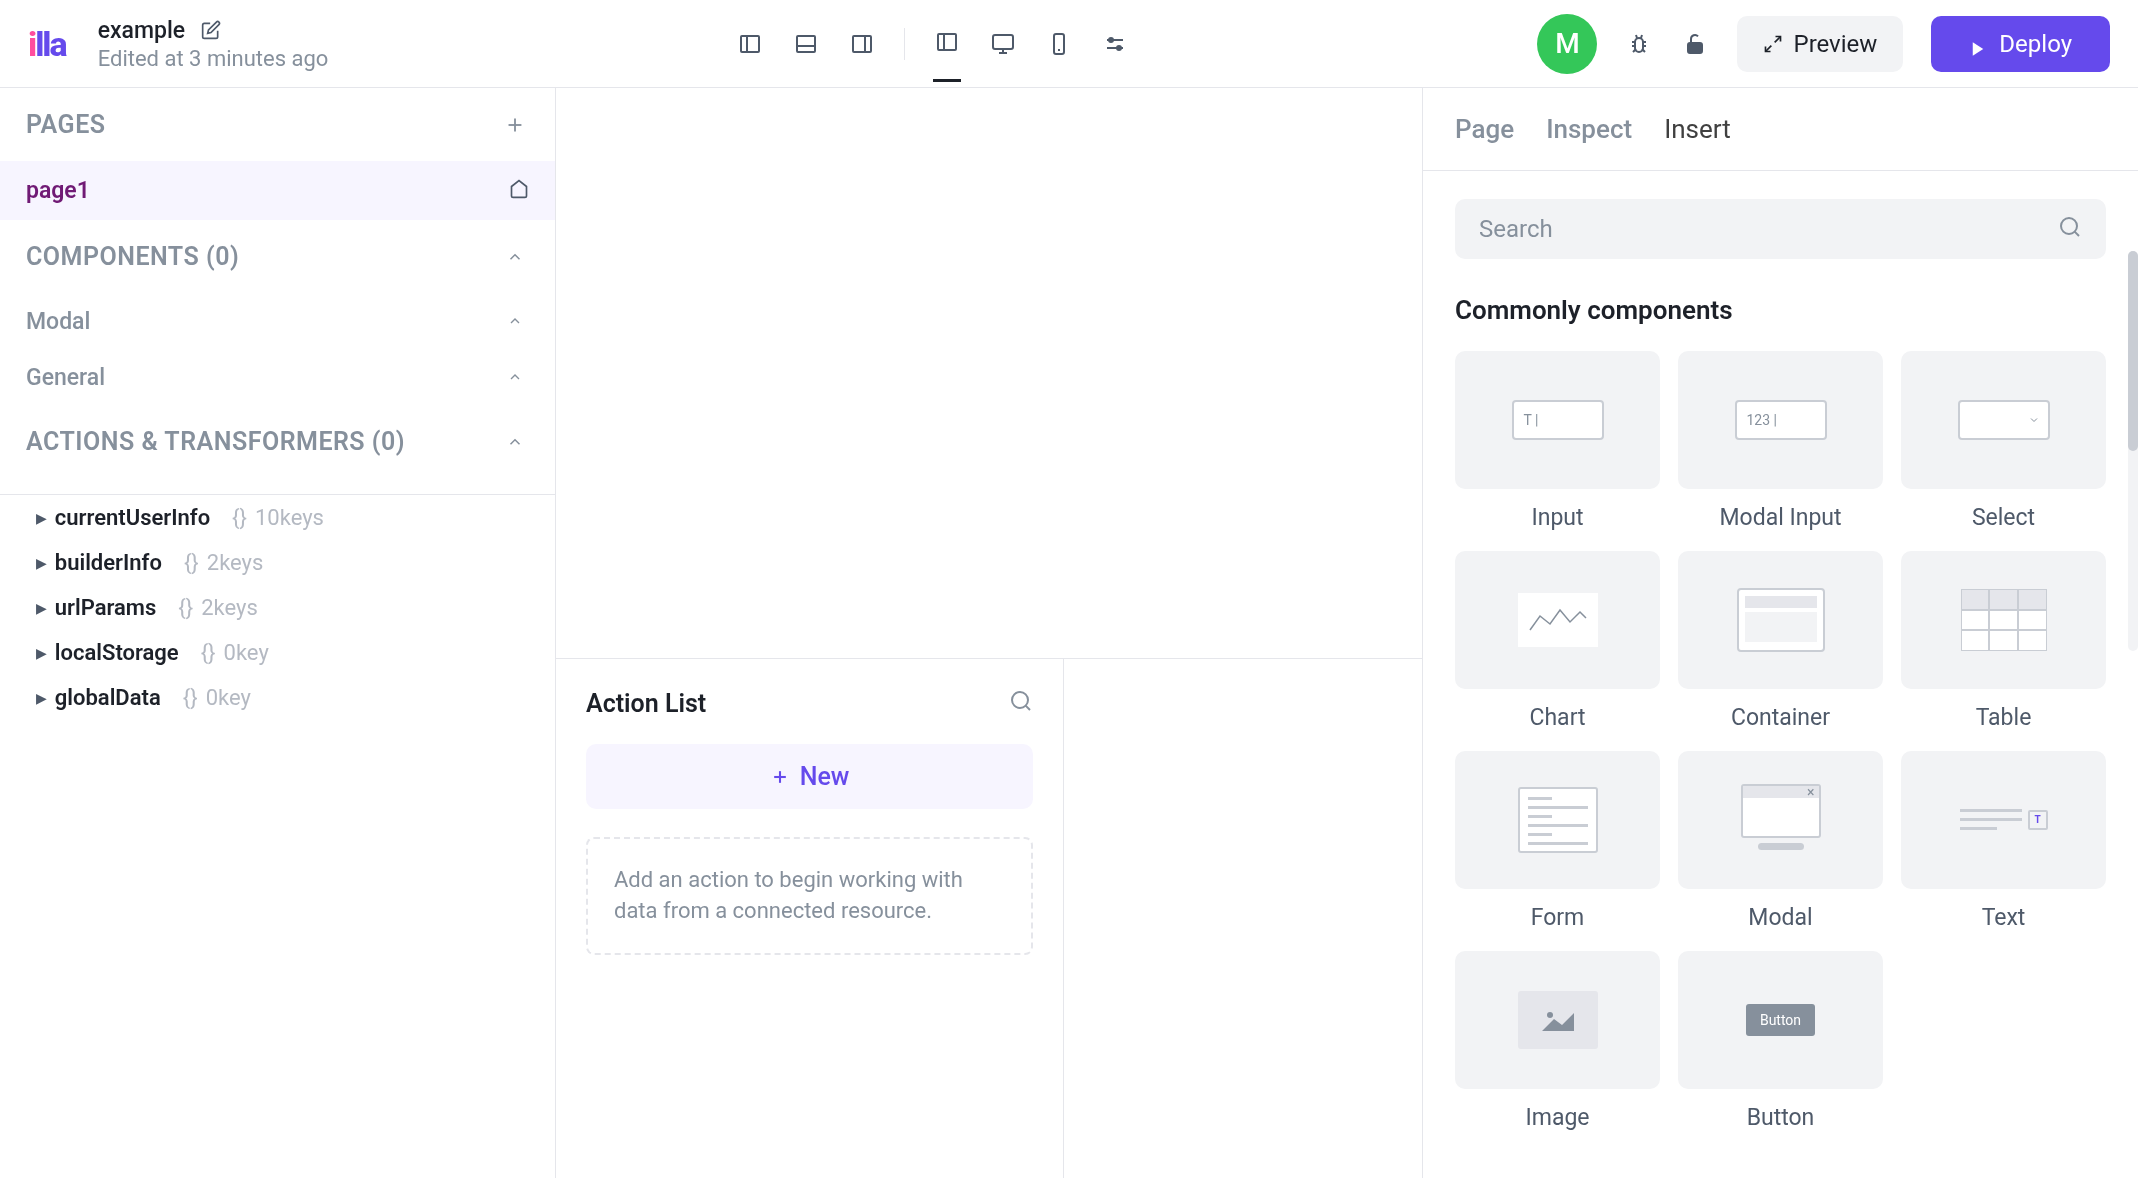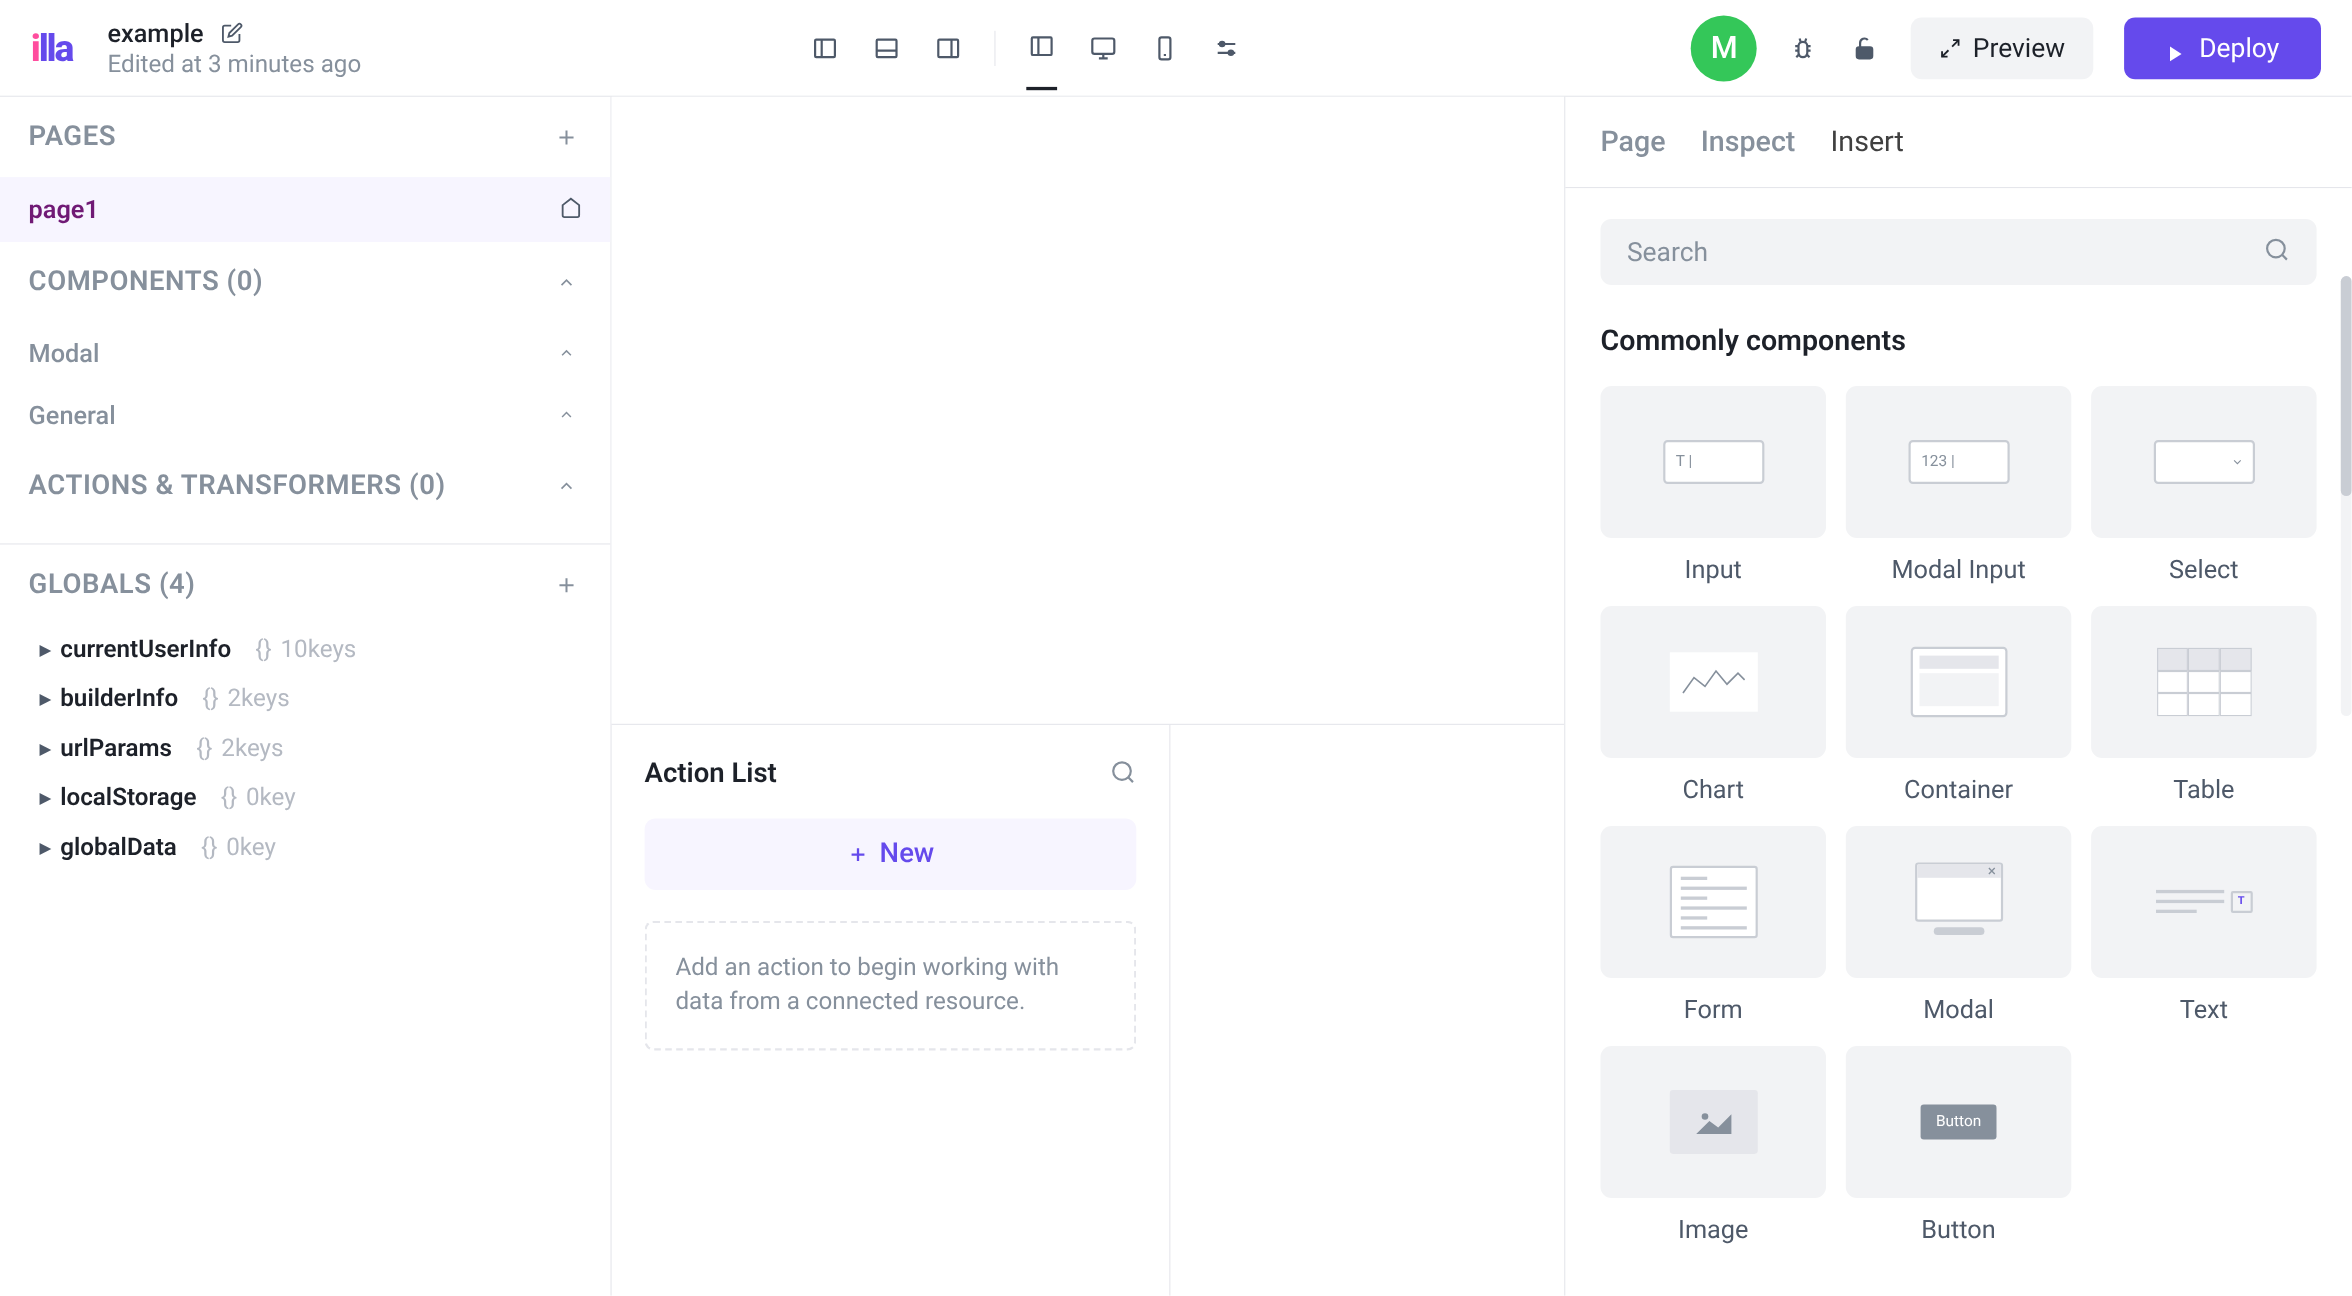--- a/index.html
+++ b/index.html
@@ -229,21 +229,21 @@
       border-top: 1px solid #e5e6eb;
       display: flex;
     }
     .action-list {
       width: 508px;
       border-right: 1px solid #e5e6eb;
       padding: 30px;
     }
     .action-list-header {
       display: flex;
-      align-items: flex-end;
+      align-items: flex-start;
       justify-content: space-between;
       margin-bottom: 26px;
     }
     .action-list-title {
       font-size: 25px;
       font-weight: 600;
       color: #1d2129;
     }
     .new-btn {
       display: flex;
@@ -671,31 +671,20 @@
       <div class="section-header">
         <span class="section-title">ACTIONS &amp; TRANSFORMERS (0)</span>
         <span class="section-action">
           <svg width="18" height="18" viewBox="0 0 24 24" fill="none" stroke="currentColor" stroke-width="2">
               <polyline points="18 15 12 9 6 15"></polyline>
             </svg>
         </span>
       </div>
     </div>
 
-    <div class="section">
-      <div class="section-header">
-        <span class="section-title">GLOBALS (4)</span>
-        <span class="section-action">
-          <svg width="22" height="22" viewBox="0 0 24 24" fill="none" stroke="currentColor" stroke-width="2">
-              <line x1="12" y1="5" x2="12" y2="19"></line>
-              <line x1="5" y1="12" x2="19" y2="12"></line>
-            </svg>
-        </span>
-      </div>
-    </div>
     <div id="globals-list">
         <div class="global-item">
     <span class="global-arrow">▶</span>
     <span class="global-name">currentUserInfo</span>
     <span class="global-type">{}</span>
           <span class="global-keys">10keys</span>
   </div>
         <div class="global-item">
     <span class="global-arrow">▶</span>
     <span class="global-name">builderInfo</span>

